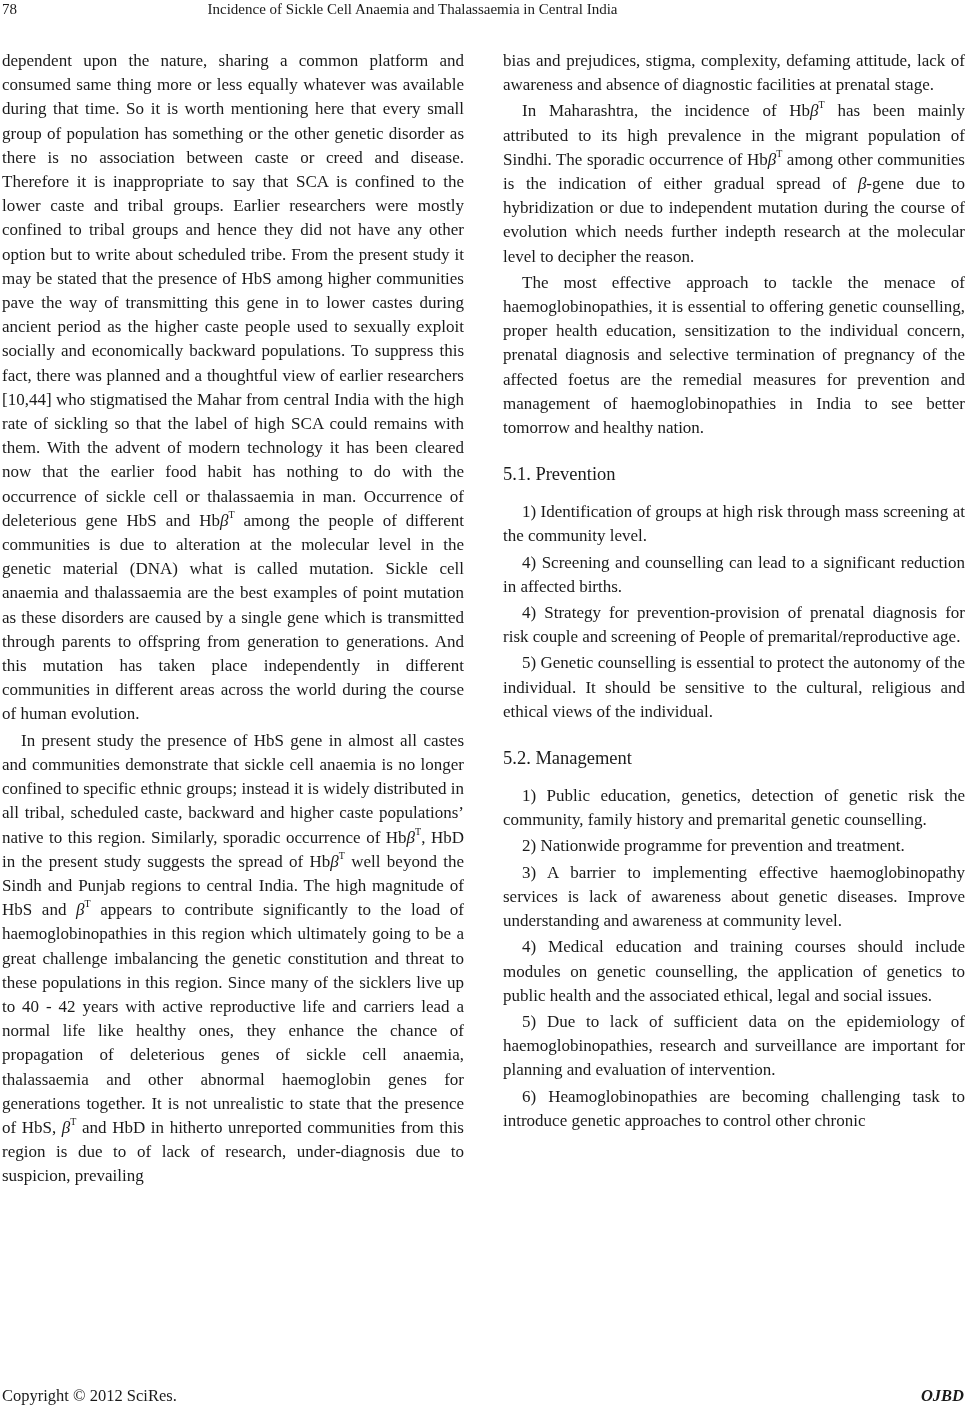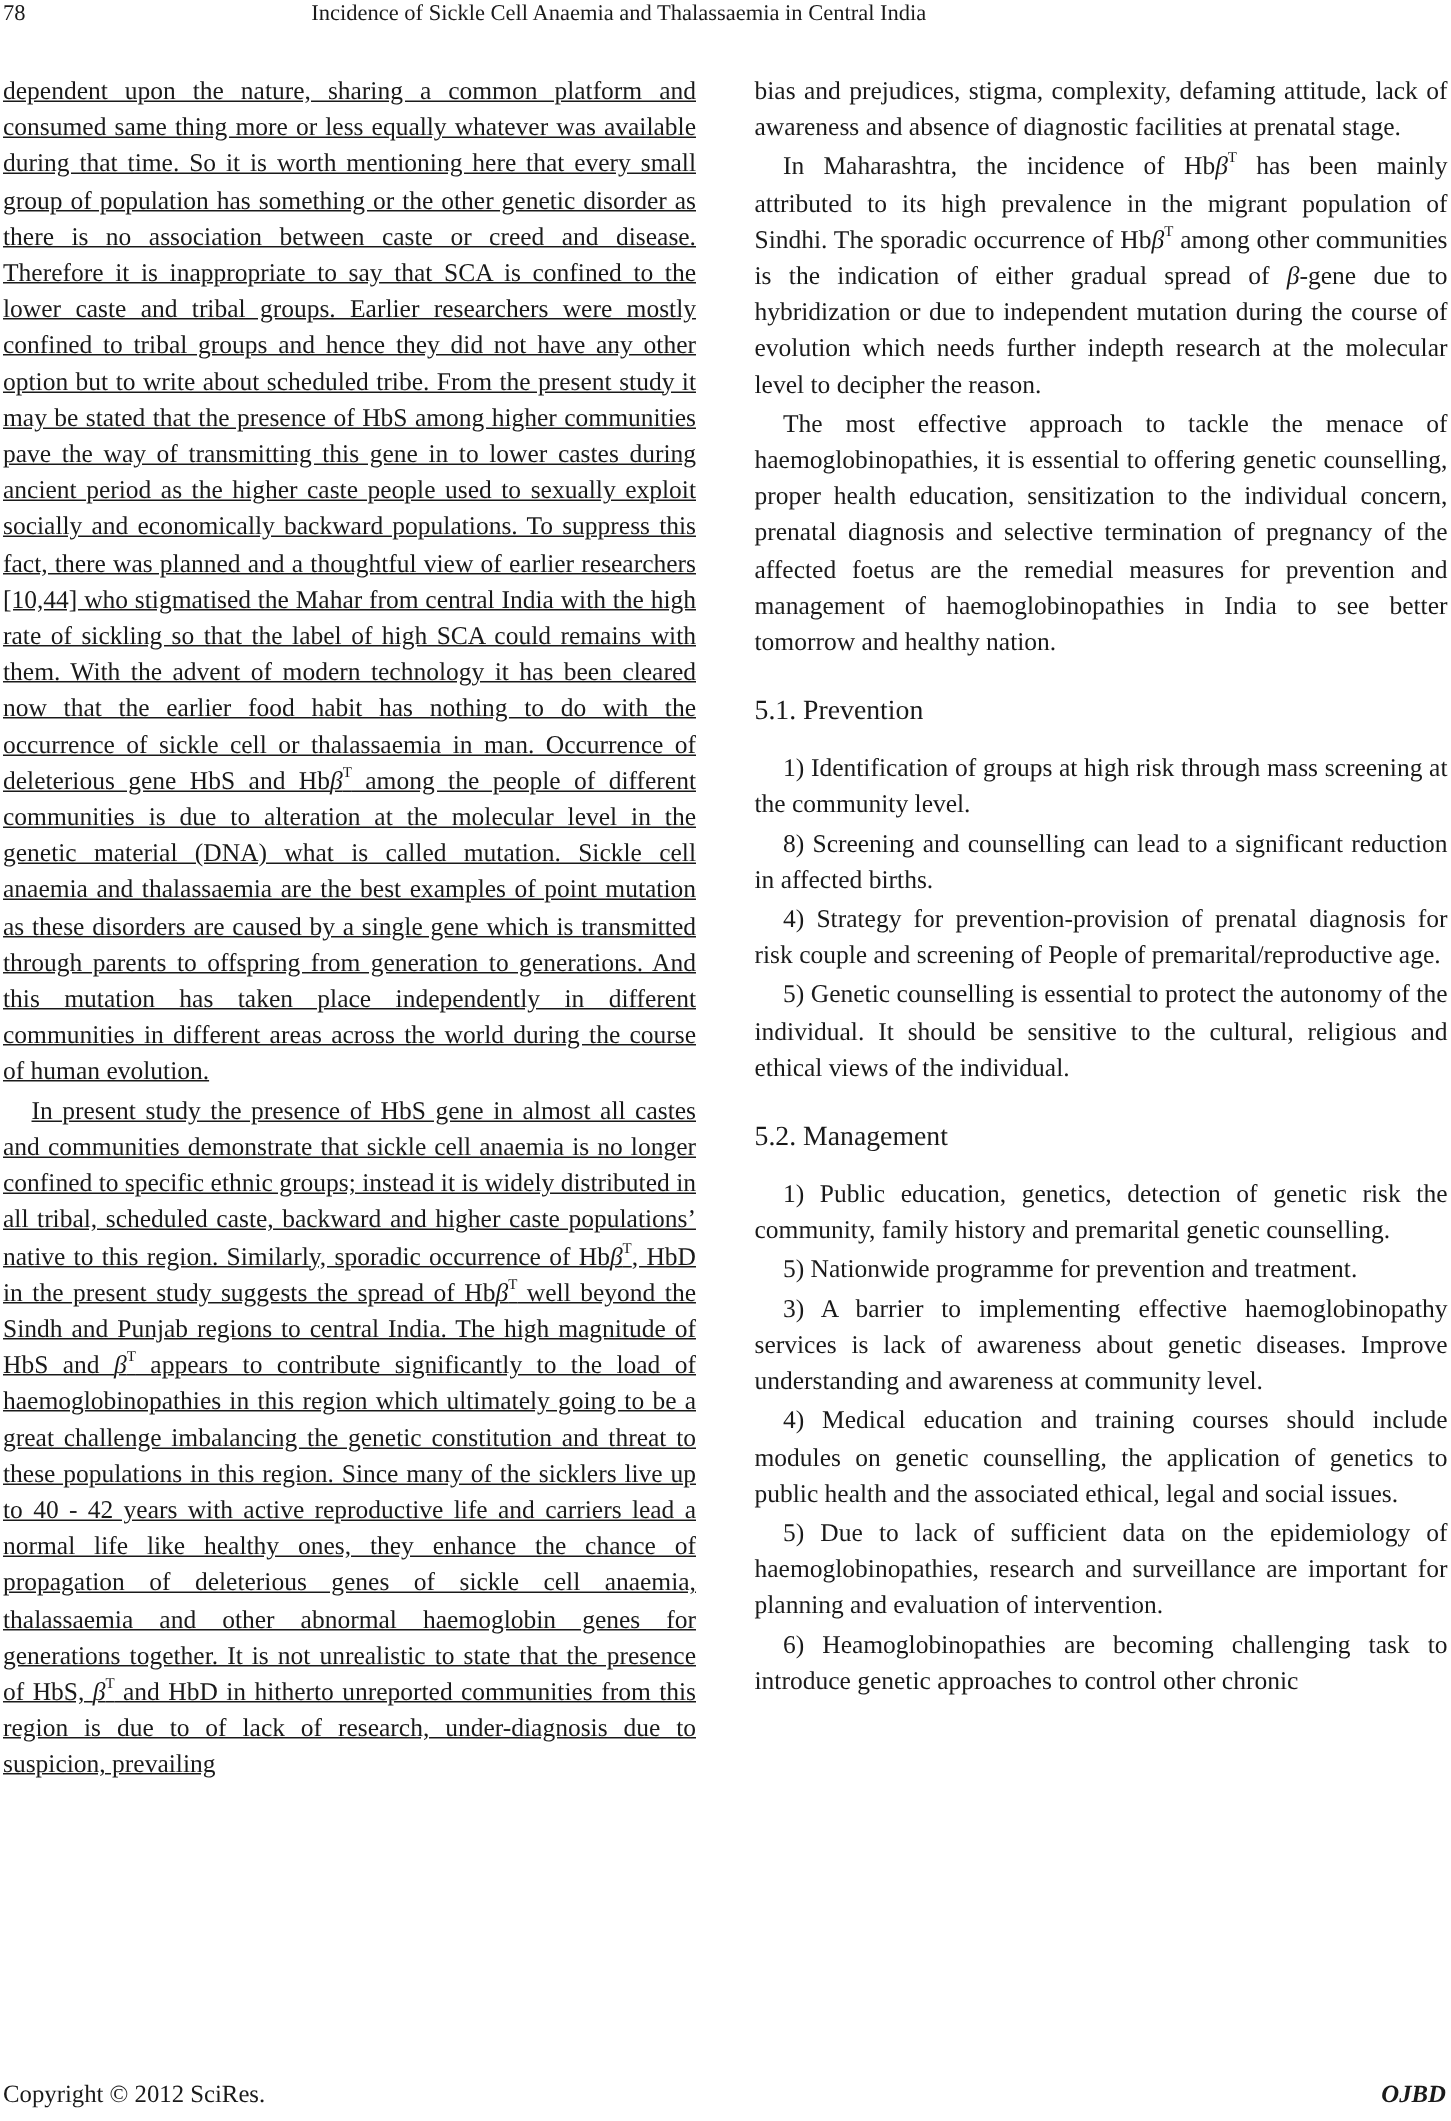--- a/index.html
+++ b/index.html
@@ -13,21 +13,21 @@
     font-size: 15px; line-height: 20px;
   }
   .header .page-num { position: absolute; left: 2px; top: -1px; }
   .header .running-title { position: absolute; left: 0; width: 825px; top: -1px; text-align: center; }
 
   .col {
     position: absolute; top: 49px; width: 462px;
     font-size: 17px; line-height: 24.2px;
     text-align: justify; hyphens: none;
   }
-  .col.left { left: 2px; text-decoration: underline; }
+  .col.left { left: 2px; }
   .col.right { left: 503px; top: 49px; }
 
   .col p { margin: 0; text-indent: 0; }
   .col p.indent { text-indent: 19px; margin-top: 2px; }
   .col p.first { text-indent: 0; }
 
   .section-heading {
     font-weight: normal; font-size: 18.5px; line-height: 24px;
     margin: 22px 0 14px 0; text-align: left;
   }
@@ -55,27 +55,27 @@
   <p class="indent"><span>In present study the presence of HbS gene in almost all castes and communities demonstrate that sickle cell anaemia is no longer confined to specific ethnic groups; instead it is widely distributed in all tribal, scheduled caste, backward and higher caste populations’ native to this region. Similarly, sporadic occurrence of Hb</span><i>β</i><sup>T</sup><span>, HbD in the present study suggests the spread of Hb</span><i>β</i><sup>T</sup><span> well beyond the Sindh and Punjab regions to central India. The high magnitude of HbS and </span><i>β</i><sup>T</sup><span> appears to contribute significantly to the load of haemoglobinopathies in this region which ultimately going to be a great challenge imbalancing the genetic constitution and threat to these populations in this region. Since many of the sicklers live up to 40 - 42 years with active reproductive life and carriers lead a normal life like healthy ones, they enhance the chance of propagation of deleterious genes of sickle cell anaemia, thalassaemia and other abnormal haemoglobin genes for generations together. It is not unrealistic to state that the presence of HbS, </span><i>β</i><sup>T</sup><span> and HbD in hitherto unreported communities from this region is due to of lack of research, under-diagnosis due to suspicion, prevailing</span></p>
 </div>
 
 <div class="col right">
   <p class="first">bias and prejudices, stigma, complexity, defaming attitude, lack of awareness and absence of diagnostic facilities at prenatal stage.</p>
   <p class="indent"><span>In Maharashtra, the incidence of Hb</span><i>β</i><sup>T</sup><span> has been mainly attributed to its high prevalence in the migrant population of Sindhi. The sporadic occurrence of Hb</span><i>β</i><sup>T</sup><span> among other communities is the indication of either gradual spread of </span><i>β</i><span>-gene due to hybridization or due to independent mutation during the course of evolution which needs further indepth research at the molecular level to decipher the reason.</span></p>
   <p class="indent">The most effective approach to tackle the menace of haemoglobinopathies, it is essential to offering genetic counselling, proper health education, sensitization to the individual concern, prenatal diagnosis and selective termination of pregnancy of the affected foetus are the remedial measures for prevention and management of haemoglobinopathies in India to see better tomorrow and healthy nation.</p>
 
   <div class="section-heading">5.1. Prevention</div>
   <p class="indent">1) Identification of groups at high risk through mass screening at the community level.</p>
-  <p class="indent">8) Screening and counselling can lead to a significant reduction in affected births.</p>
+  <p class="indent">4) Screening and counselling can lead to a significant reduction in affected births.</p>
   <p class="indent">4) Strategy for prevention-provision of prenatal diagnosis for risk couple and screening of People of premarital/reproductive age.</p>
   <p class="indent">5) Genetic counselling is essential to protect the autonomy of the individual. It should be sensitive to the cultural, religious and ethical views of the individual.</p>
 
   <div class="section-heading">5.2. Management</div>
   <p class="indent">1) Public education, genetics, detection of genetic risk the community, family history and premarital genetic counselling.</p>
-  <p class="indent">5) Nationwide programme for prevention and treatment.</p>
+  <p class="indent">2) Nationwide programme for prevention and treatment.</p>
   <p class="indent">3) A barrier to implementing effective haemoglobinopathy services is lack of awareness about genetic diseases. Improve understanding and awareness at community level.</p>
   <p class="indent">4) Medical education and training courses should include modules on genetic counselling, the application of genetics to public health and the associated ethical, legal and social issues.</p>
   <p class="indent">5) Due to lack of sufficient data on the epidemiology of haemoglobinopathies, research and surveillance are important for planning and evaluation of intervention.</p>
   <p class="indent">6) Heamoglobinopathies are becoming challenging task to introduce genetic approaches to control other chronic</p>
 </div>
 
 <div class="footer">
   <span class="copyright">Copyright © 2012 SciRes.</span>
   <span class="journal">OJBD</span>
 </div>

